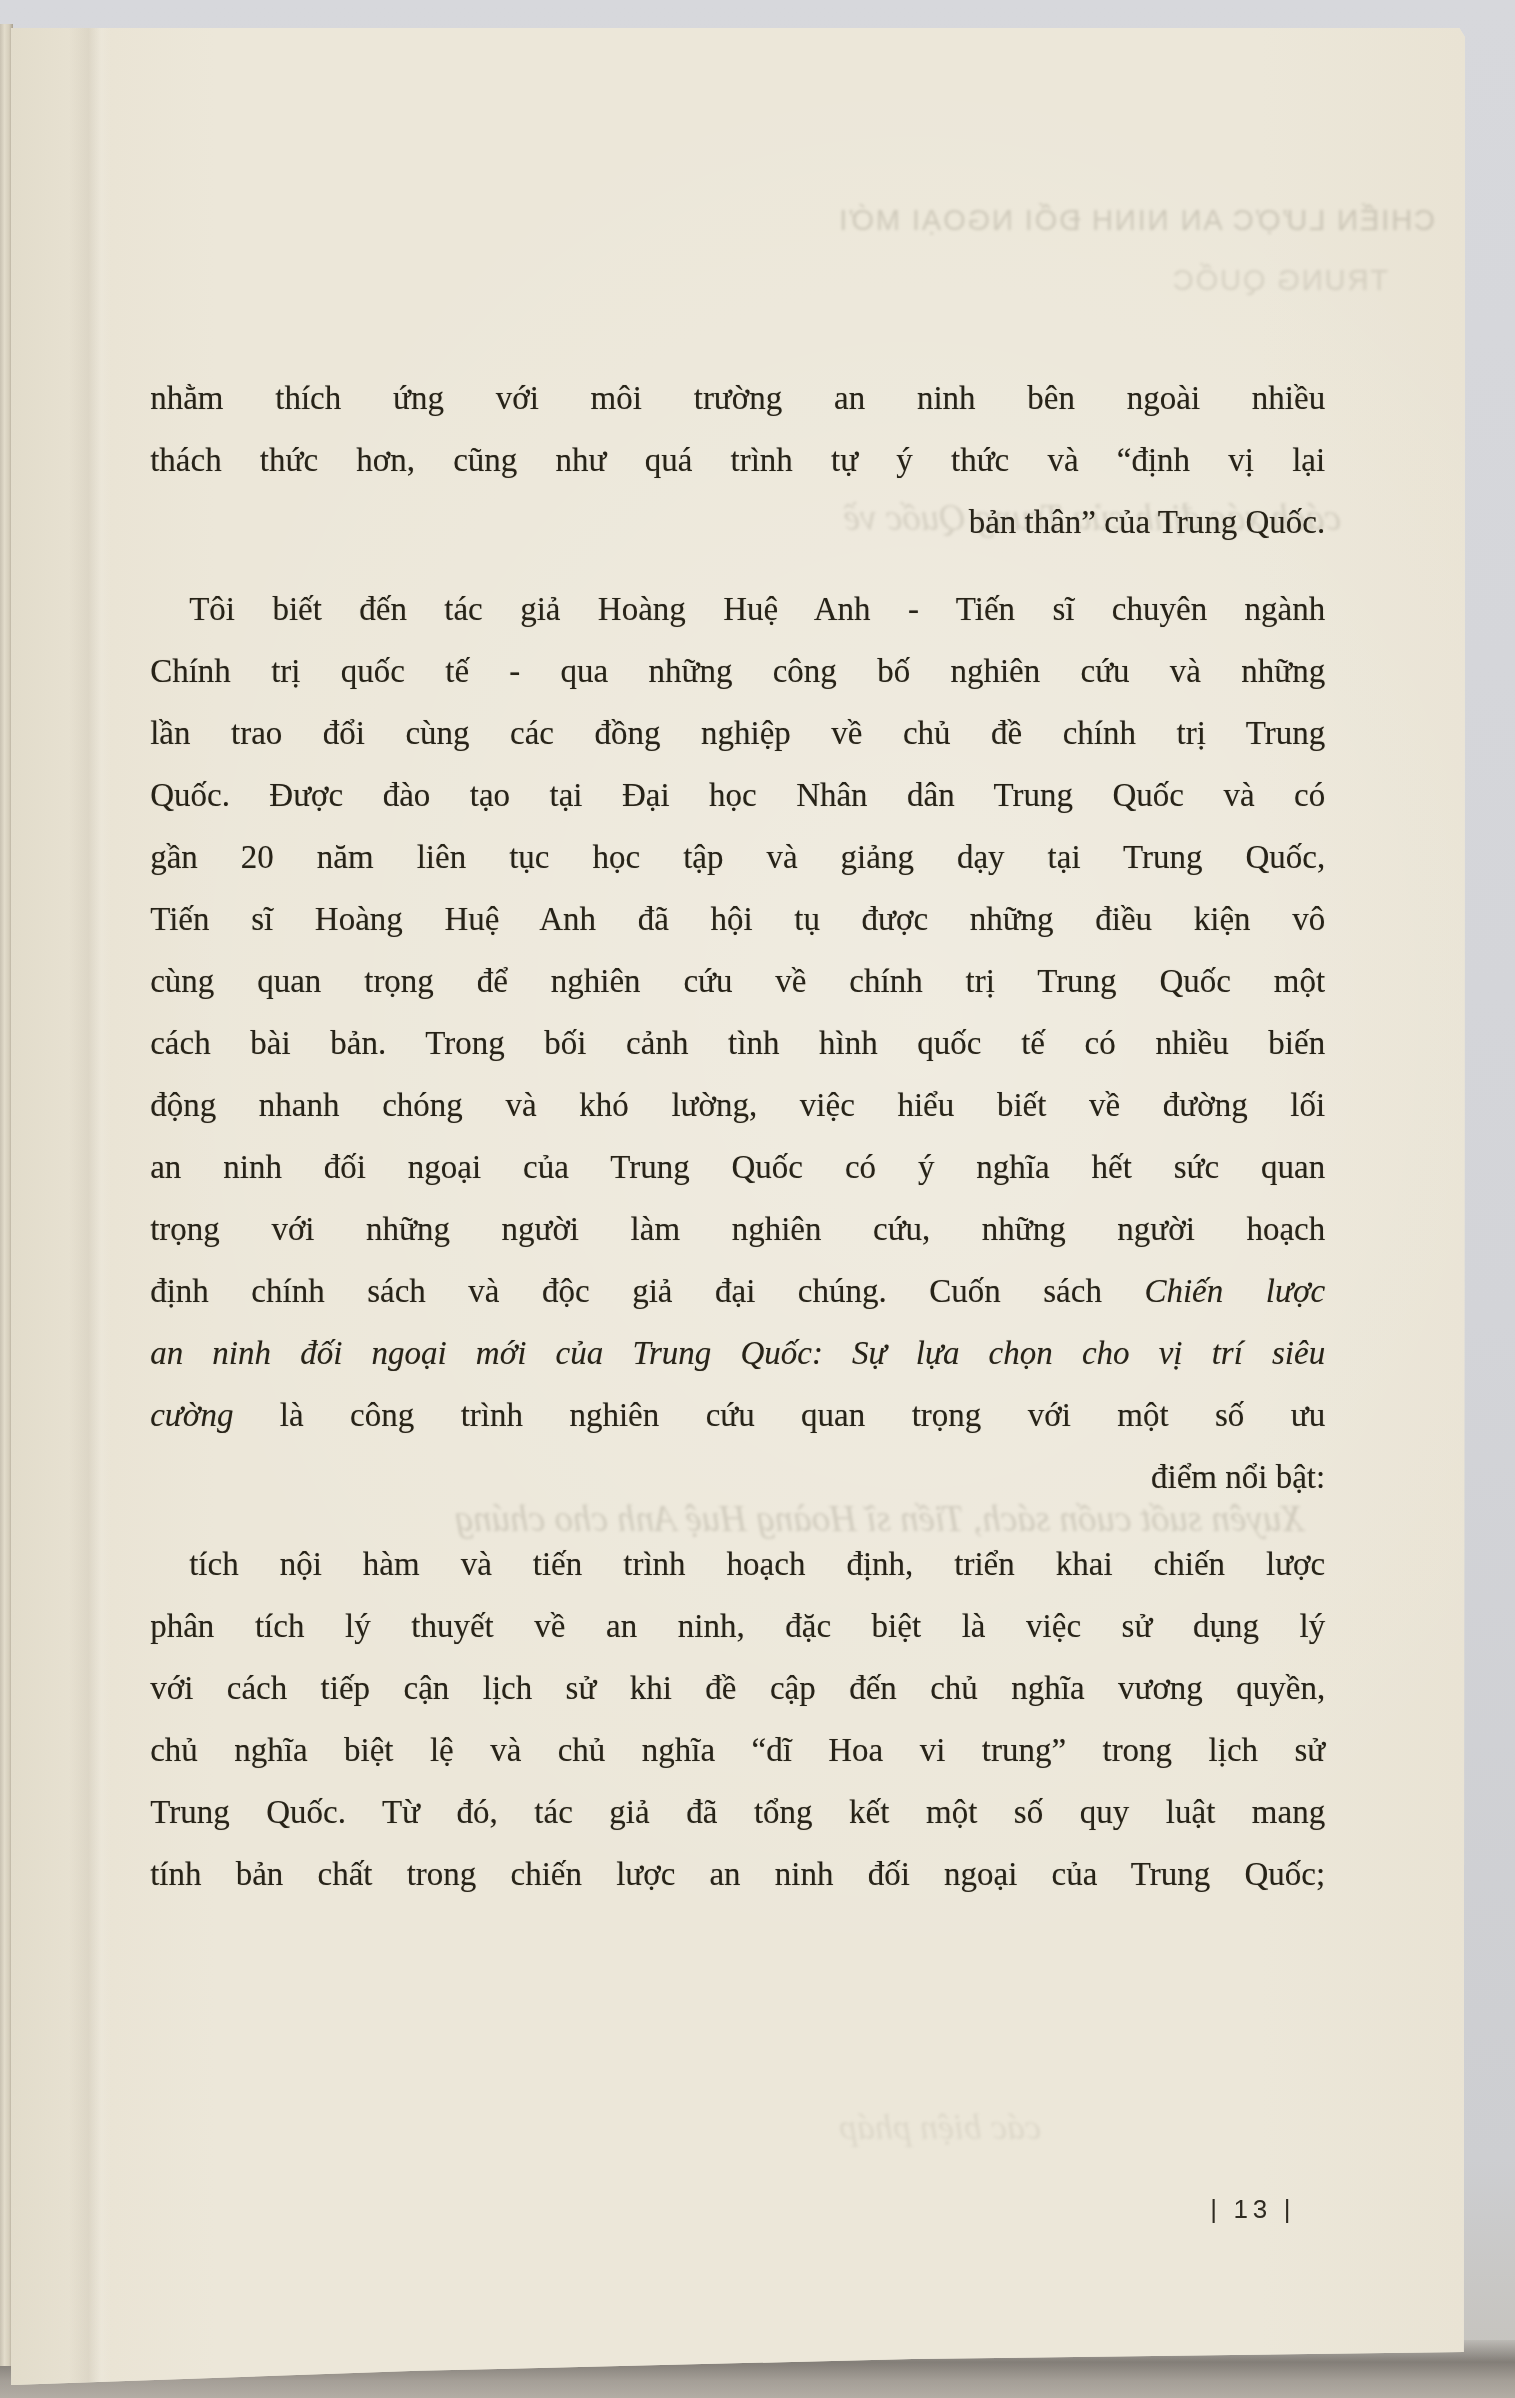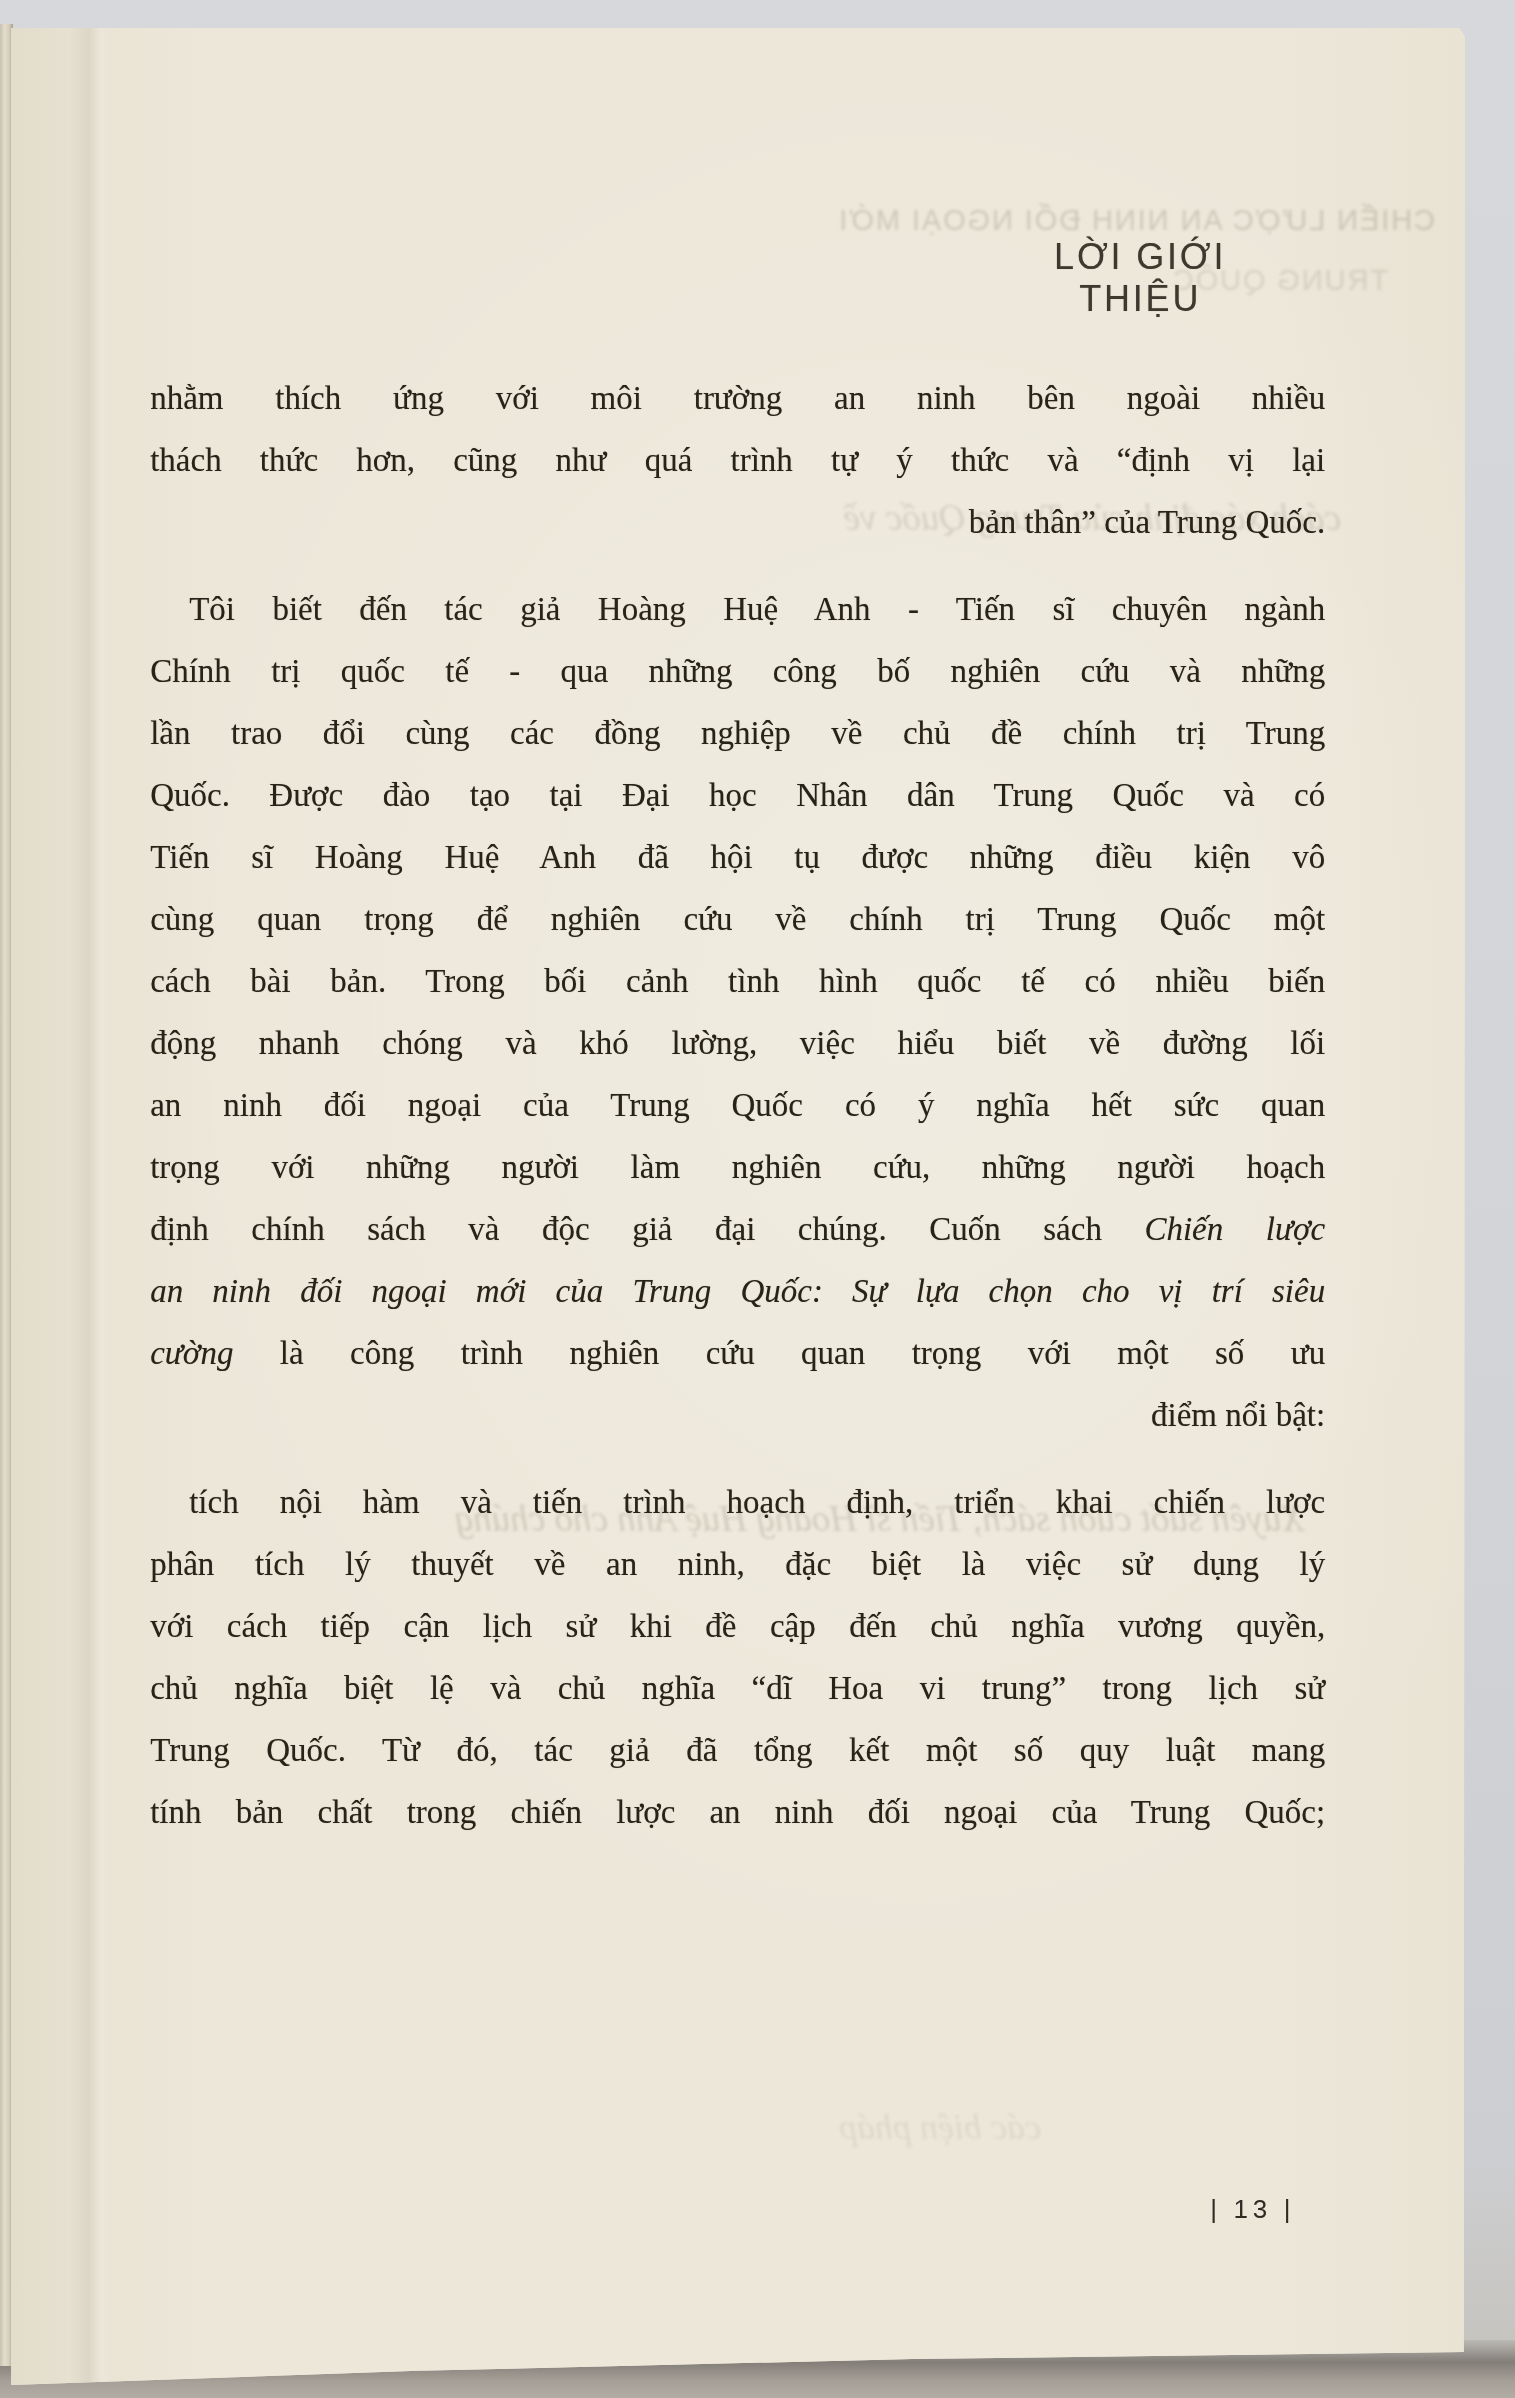--- a/index.html
+++ b/index.html
@@ -70,37 +70,37 @@
 
 <div class="below-shadow"></div>
 <div class="edge-left"></div>
 
 <div class="page">
   <div class="crease"></div>
 
   <div class="ghost ghost-h1">CHIẾN LƯỢC AN NINH ĐỐI NGOẠI MỚI</div>
   <div class="ghost ghost-h2">TRUNG QUỐC</div>
 
-  <div class="header-title">LỜI GIỚI THIỆU</div>
 
   <div class="ghost ghost-b1">cách xác định của Trung Quốc về</div>
   <div class="ghost ghost-b2">Xuyên suốt cuốn sách, Tiến sĩ Hoàng Huệ Anh cho chúng</div>
   <div class="ghost ghost-b3">các biện pháp</div>
 
   <div class="body-text">
       <div class="para">
         <div class="line just"><span>nhằm thích ứng với môi trường an ninh bên ngoài nhiều</span></div>
         <div class="line just"><span>thách thức hơn, cũng như quá trình tự ý thức và “định vị lại</span></div>
         <div class="line"><span>bản thân” của Trung Quốc.</span></div>
       </div>
       <div class="para indent">
         <div class="line just"><span>Tôi biết đến tác giả Hoàng Huệ Anh - Tiến sĩ chuyên ngành</span></div>
         <div class="line just"><span>Chính trị quốc tế - qua những công bố nghiên cứu và những</span></div>
         <div class="line just"><span>lần trao đổi cùng các đồng nghiệp về chủ đề chính trị Trung</span></div>
         <div class="line just"><span>Quốc. Được đào tạo tại Đại học Nhân dân Trung Quốc và có</span></div>
+        <div class="line just"><span>gần 20 năm liên tục học tập và giảng dạy tại Trung Quốc,</span></div>
         <div class="line just"><span>Tiến sĩ Hoàng Huệ Anh đã hội tụ được những điều kiện vô</span></div>
         <div class="line just"><span>cùng quan trọng để nghiên cứu về chính trị Trung Quốc một</span></div>
         <div class="line just"><span>cách bài bản. Trong bối cảnh tình hình quốc tế có nhiều biến</span></div>
         <div class="line just"><span>động nhanh chóng và khó lường, việc hiểu biết về đường lối</span></div>
         <div class="line just"><span>an ninh đối ngoại của Trung Quốc có ý nghĩa hết sức quan</span></div>
         <div class="line just"><span>trọng với những người làm nghiên cứu, những người hoạch</span></div>
         <div class="line just"><span>định chính sách và độc giả đại chúng. Cuốn sách </span><span class="it">Chiến lược</span></div>
         <div class="line just"><span class="it">an ninh đối ngoại mới của Trung Quốc: Sự lựa chọn cho vị trí siêu</span></div>
         <div class="line just"><span class="it">cường</span><span> là công trình nghiên cứu quan trọng với một số ưu</span></div>
         <div class="line"><span>điểm nổi bật:</span></div>

